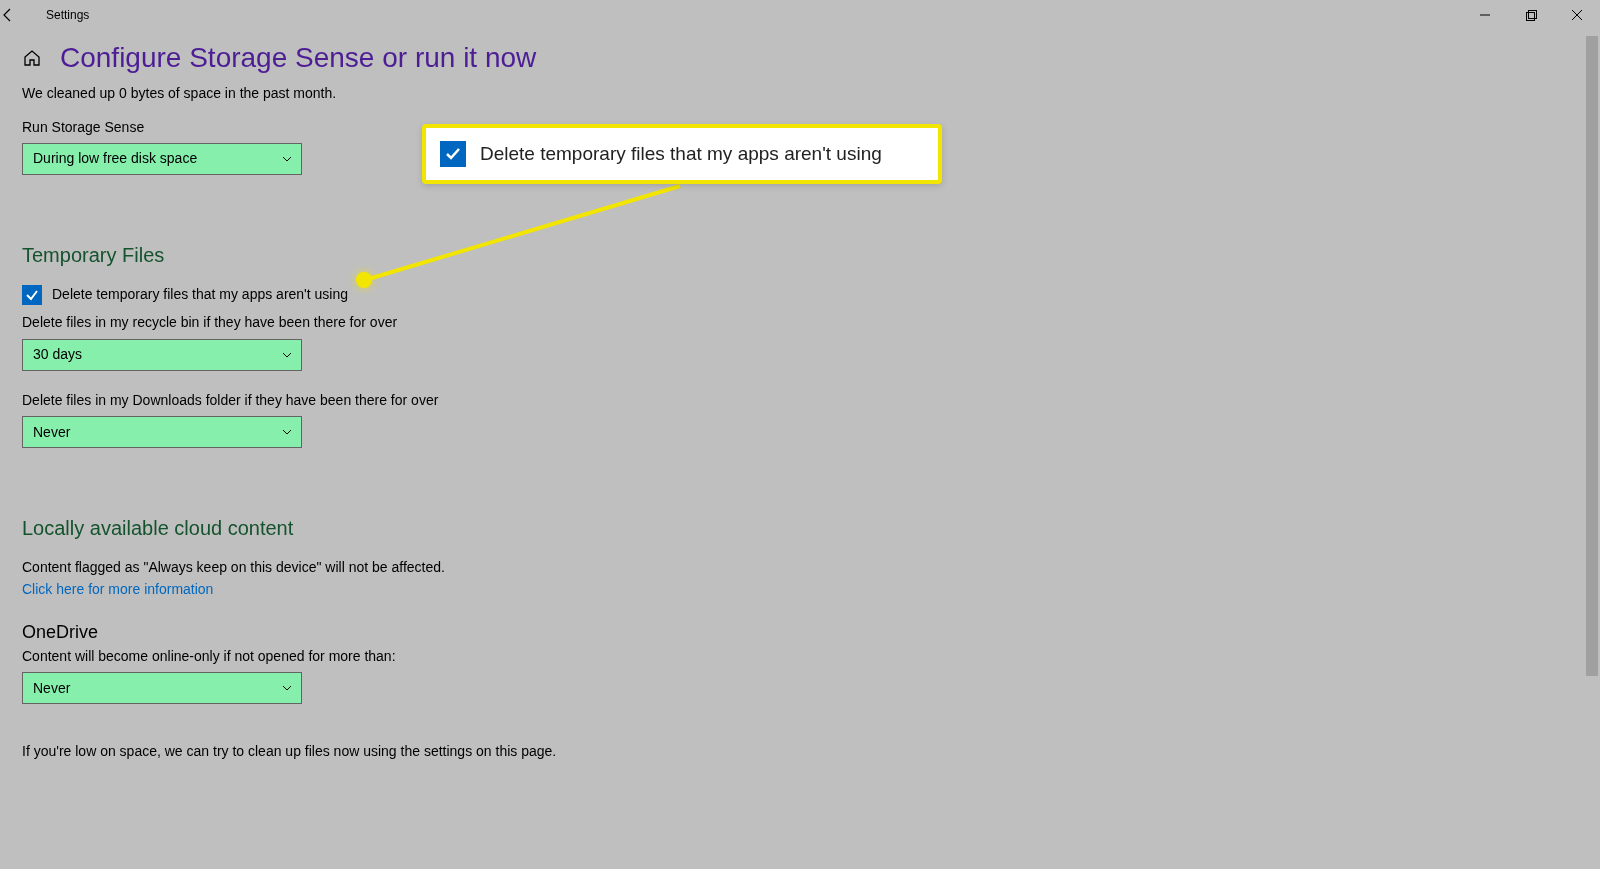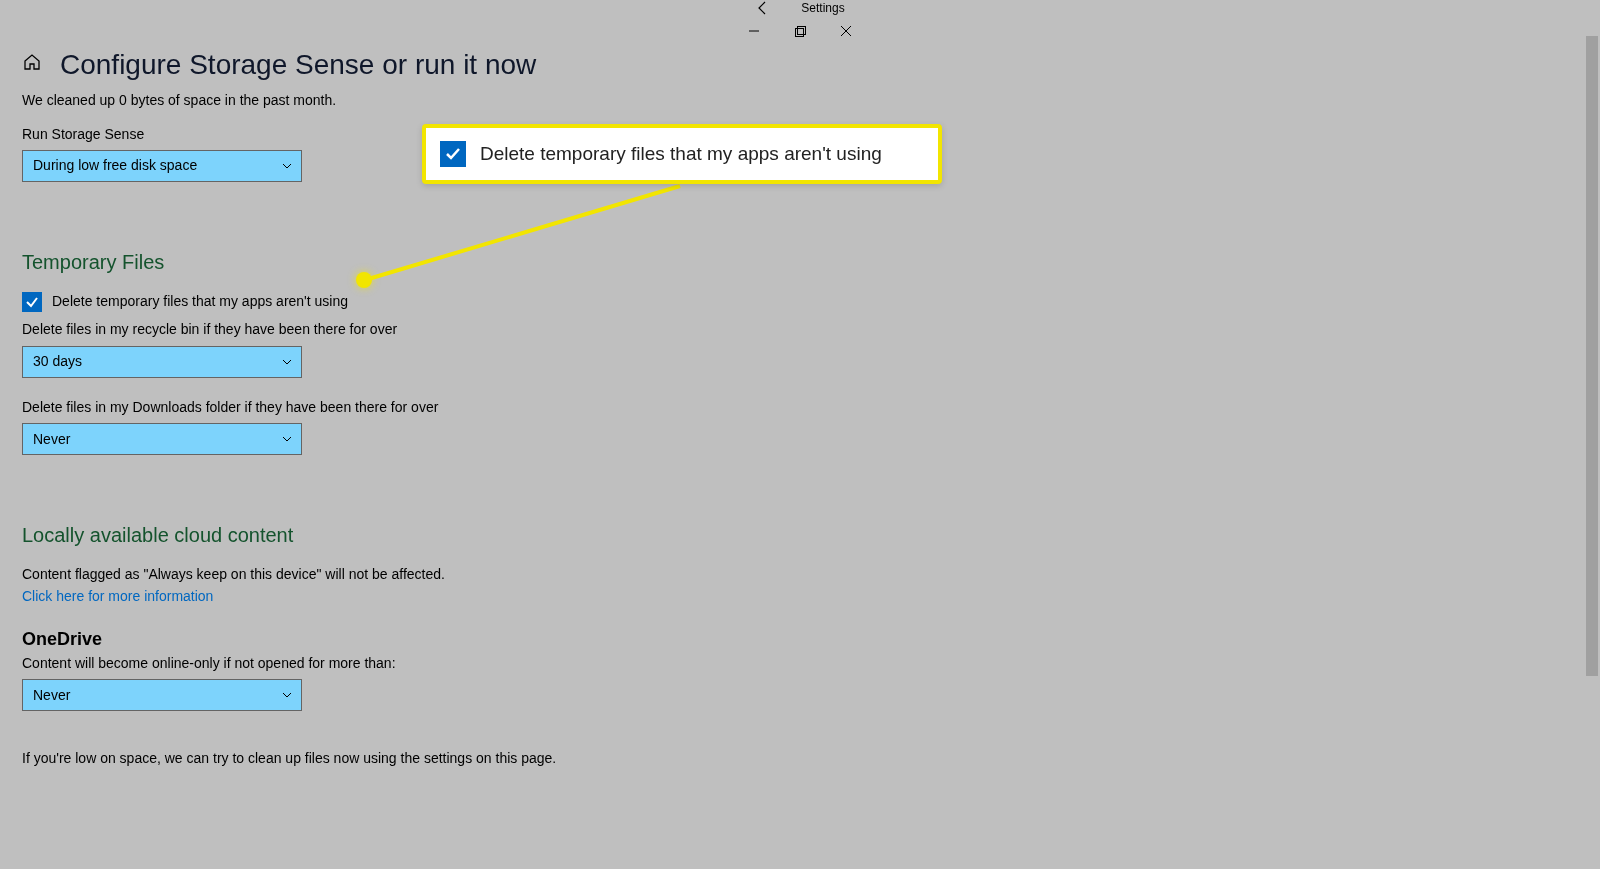--- a/index.html
+++ b/index.html
@@ -13,23 +13,22 @@
   }
   .window {
     width: 1600px;
     height: 869px;
     position: relative;
   }
   .titlebar {
     height: 30px;
     display: flex;
     align-items: center;
-    justify-content: flex-start;
+    justify-content: space-between;
     padding-left: 0;
-    flex-direction: column;
   }
   .titlebar-left {
     display: flex;
     align-items: center;
     gap: 12px;
   }
   .back-arrow svg { display:block; }
   .app-title {
     font-size: 12px;
     color: #000;
@@ -49,43 +48,42 @@
   .header-row {
     display: flex;
     align-items: center;
     gap: 18px;
     padding: 12px 0 0 22px;
   }
   .home-icon svg { display:block; }
   .page-title {
     font-size: 28px;
     font-weight: 400;
-    color: #0f172a;
-    margin-top: 7px;
+    color: #4c1d95;
   }
   .content {
     padding: 8px 0 0 22px;
     color: #000;
     font-size: 14px;
     line-height: 1.4;
     width: 900px;
   }
   .section-title {
     font-size: 20px;
     font-weight: 400;
     margin-top: 30px;
     margin-bottom: 16px;
     color: #14532d;
   }
   .p { margin: 2px 0; }
   .select-box {
     width: 260px;
     height: 30px;
     border: 1px solid #646464;
-    background: #7dd3fc;
+    background: #86efac;
     display: flex;
     align-items: center;
     justify-content: space-between;
     padding: 0 8px 0 10px;
     margin-top: 6px;
     font-size: 14px;
     cursor: default;
   }
   .chev svg { display:block; }
   .checkbox-row {
@@ -265,21 +263,21 @@
     </div>
 
     <div class="spacer36"></div>
 
     <div class="section-title">Locally available cloud content</div>
     <div class="p">Content flagged as "Always keep on this device" will not be affected.</div>
     <div class="p link">Click here for more information</div>
 
     <div class="spacer16"></div>
 
-    <div style="font-size:18px;font-weight:bold;">OneDrive</div>
+    <div style="font-size:18px;">OneDrive</div>
     <div class="p">Content will become online-only if not opened for more than:</div>
     <div class="select-box">
       <span>Never</span>
       <span class="chev">
         <svg width="12" height="12" viewBox="0 0 12 12">
             <path d="M2 4 L6 8 L10 4" stroke="#000" stroke-width="1" fill="none"></path>
           </svg>
       </span>
     </div>
 

